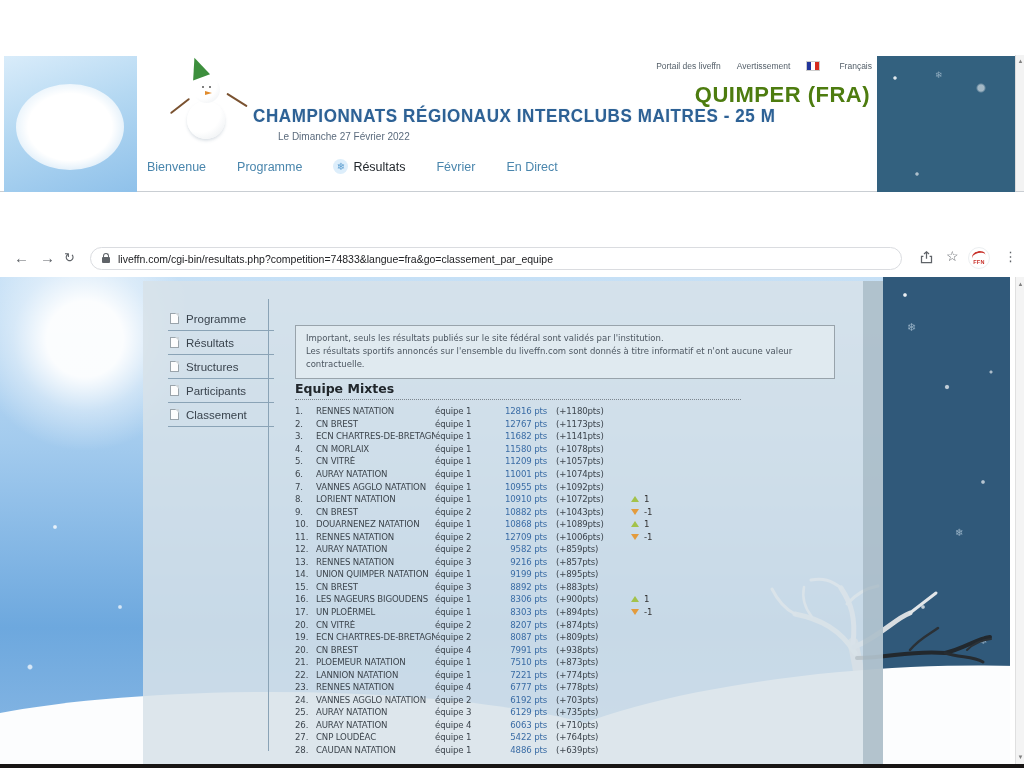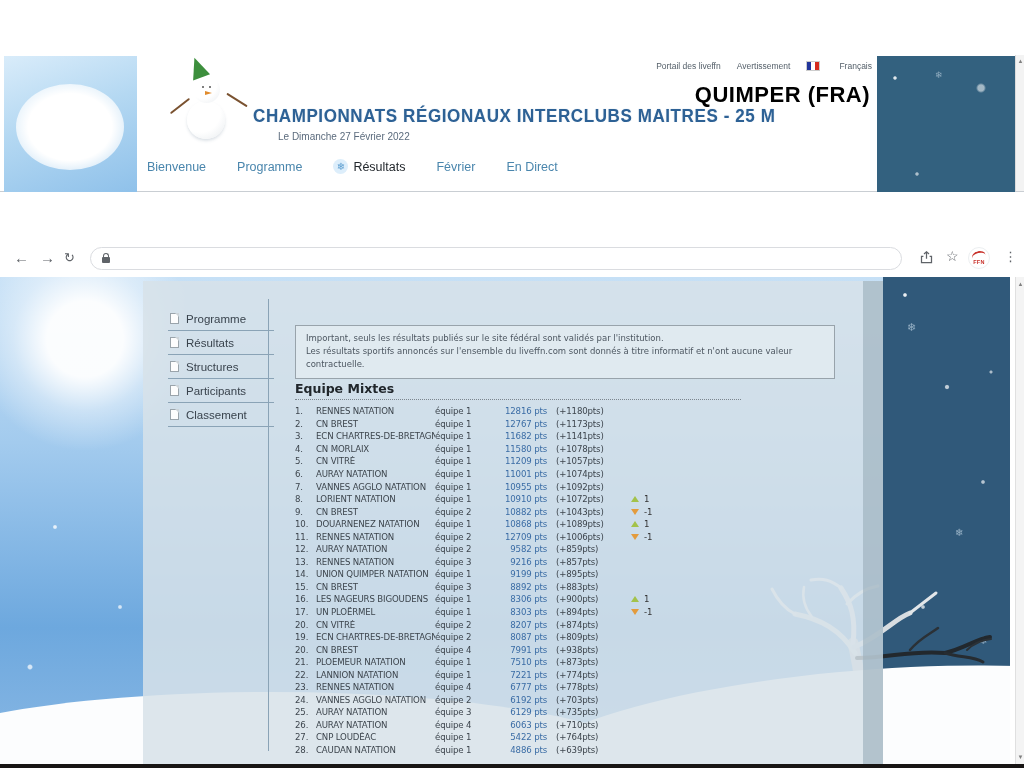--- a/index.html
+++ b/index.html
@@ -28,21 +28,21 @@
 
   .hdr-links{position:absolute;top:6px;right:152px;display:flex;gap:16px;align-items:center;font-size:8.5px;color:#55606a}
   .hdr-link{cursor:pointer}
   .flag{display:inline-flex;width:12px;height:8px;border:0.5px solid #ccc;margin-right:-11px}
   .flag i{flex:1}
   .flag i:nth-child(1){background:#22359b}
   .flag i:nth-child(2){background:#ffffff}
   .flag i:nth-child(3){background:#d52b1e}
   .lang{margin-left:14px}
 
-  .city{position:absolute;top:27px;right:154px;font-size:22px;font-weight:bold;color:#000000;letter-spacing:.5px}
+  .city{position:absolute;top:27px;right:154px;font-size:22px;font-weight:bold;color:#4d7c0f;letter-spacing:.5px}
   .evt-title{position:absolute;left:253px;top:51px;font-size:17px;font-weight:800;color:#2d6195;
     letter-spacing:.6px;transform:scaleY(1.08);transform-origin:left top;
     text-shadow:0 1px 0 rgba(255,255,255,.85), 0 0 1px rgba(45,97,149,.4)}
   .evt-date{position:absolute;left:278px;top:76px;font-size:10px;color:#5b6b7d}
 
   .hdr-nav{position:absolute;left:147px;top:104px;display:flex;gap:31px;align-items:center;font-size:12.5px;color:#4a86ad}
   .hdr-nav .nav-item{cursor:pointer}
   .hdr-nav .active{color:#23282d;display:flex;align-items:center;gap:5px}
   .nav-flake{width:15px;height:15px;border-radius:50%;background:#ddeefb;color:#5f9fd0;font-size:10px;line-height:15px;text-align:center;display:inline-block}
   .nav-flake::before{content:"❄"}
@@ -183,20 +183,21 @@
     <span class="sb-arrow up" style="top:2px"></span>
   </div>
 </div>
 
 <div class="browser">
   <span class="nav-btn btn-back"></span>
   <span class="nav-btn btn-fwd"></span>
   <span class="nav-btn btn-reload"></span>
   <div class="urlbar">
     <span class="lock"></span>
+    <input class="url-input" value="liveffn.com/cgi-bin/resultats.php?competition=74833&amp;langue=fra&amp;go=classement_par_equipe" style="">
   </div>
   <span class="ico-share">
     <svg width="15" height="15" viewBox="0 0 24 24" fill="none" stroke="#5f6368" stroke-width="2">
       <path d="M7 10 H4 V20 H20 V10 H17"></path>
         <path d="M12 14 V3"></path>
         <path d="M8 6.5 L12 2.8 L16 6.5"></path>
     </svg>
   </span>
   <span class="ico-star"></span>
   <span class="avatar">

